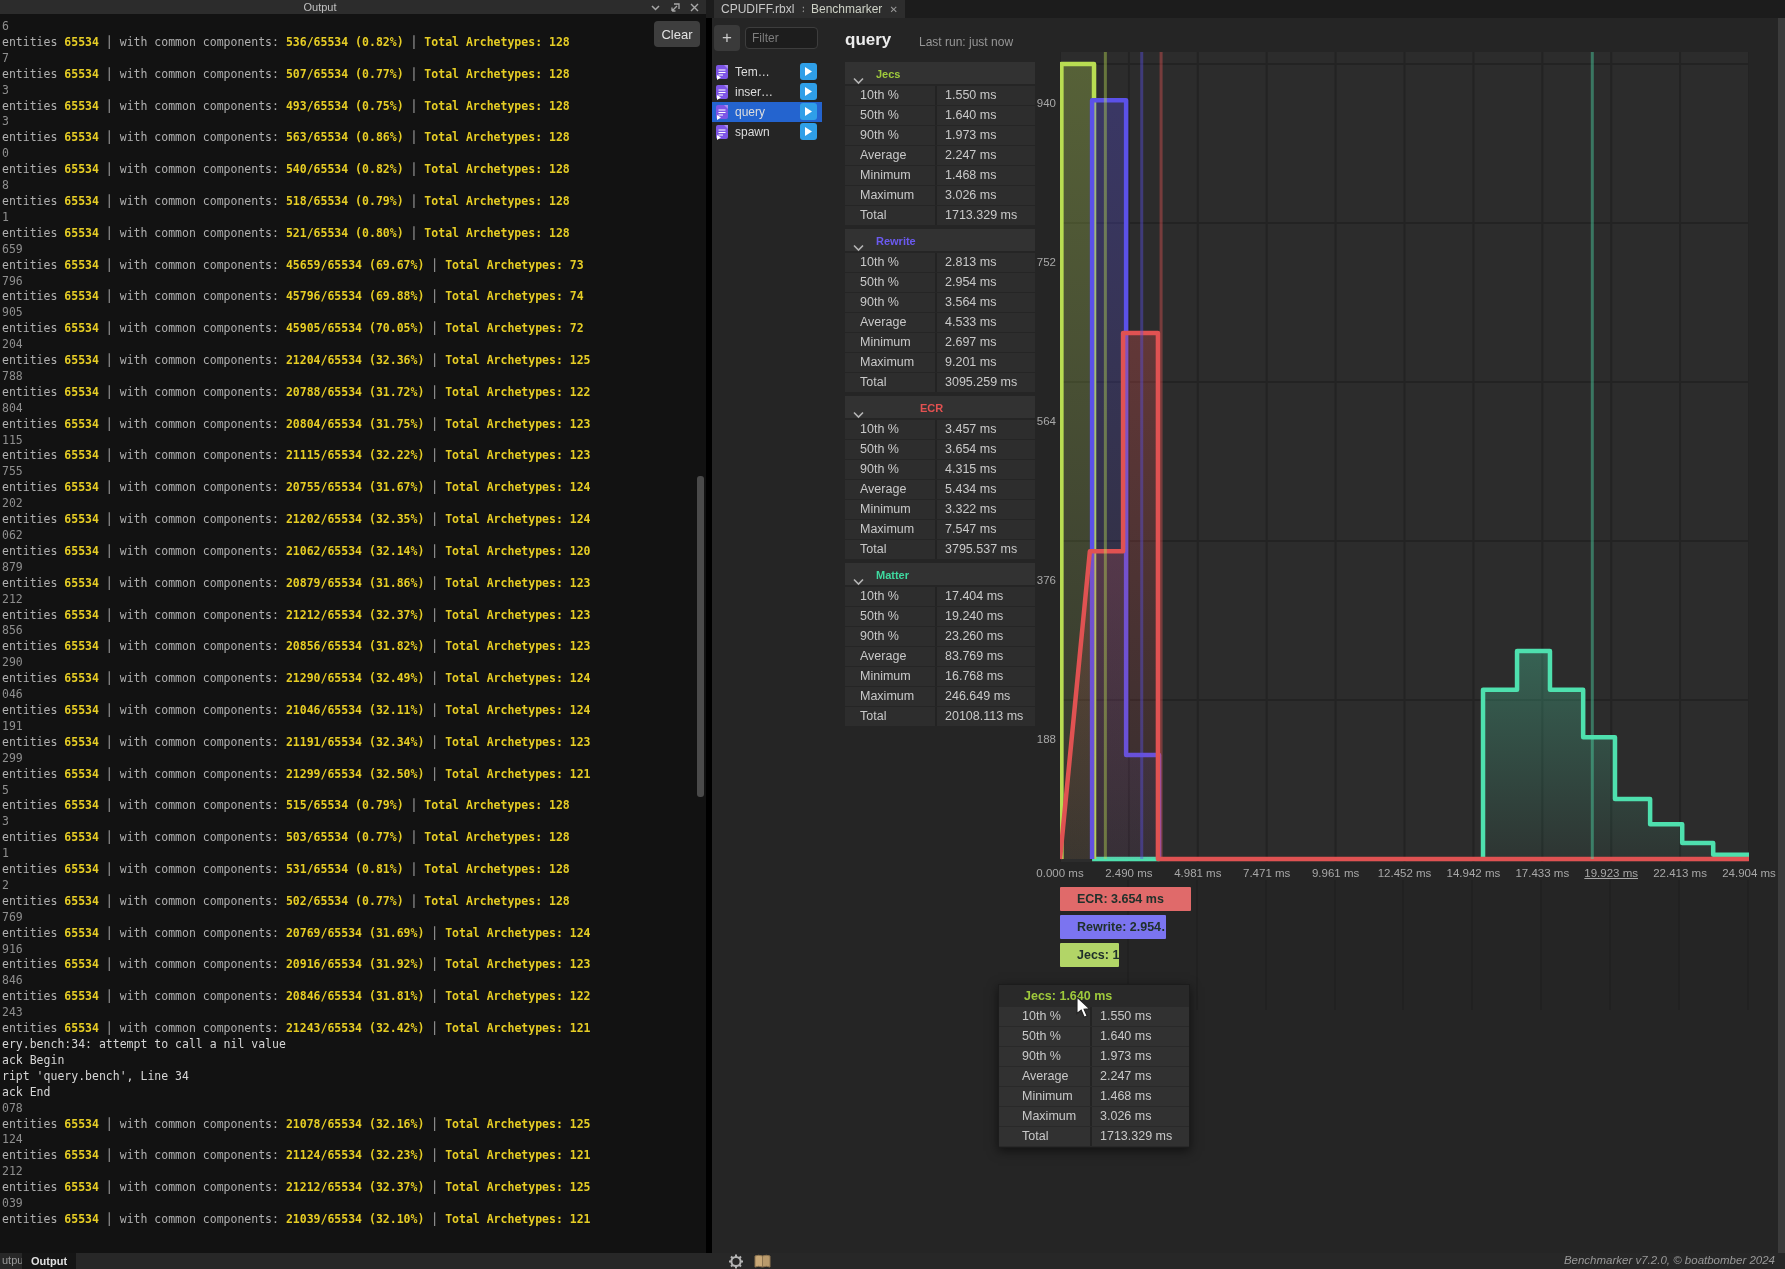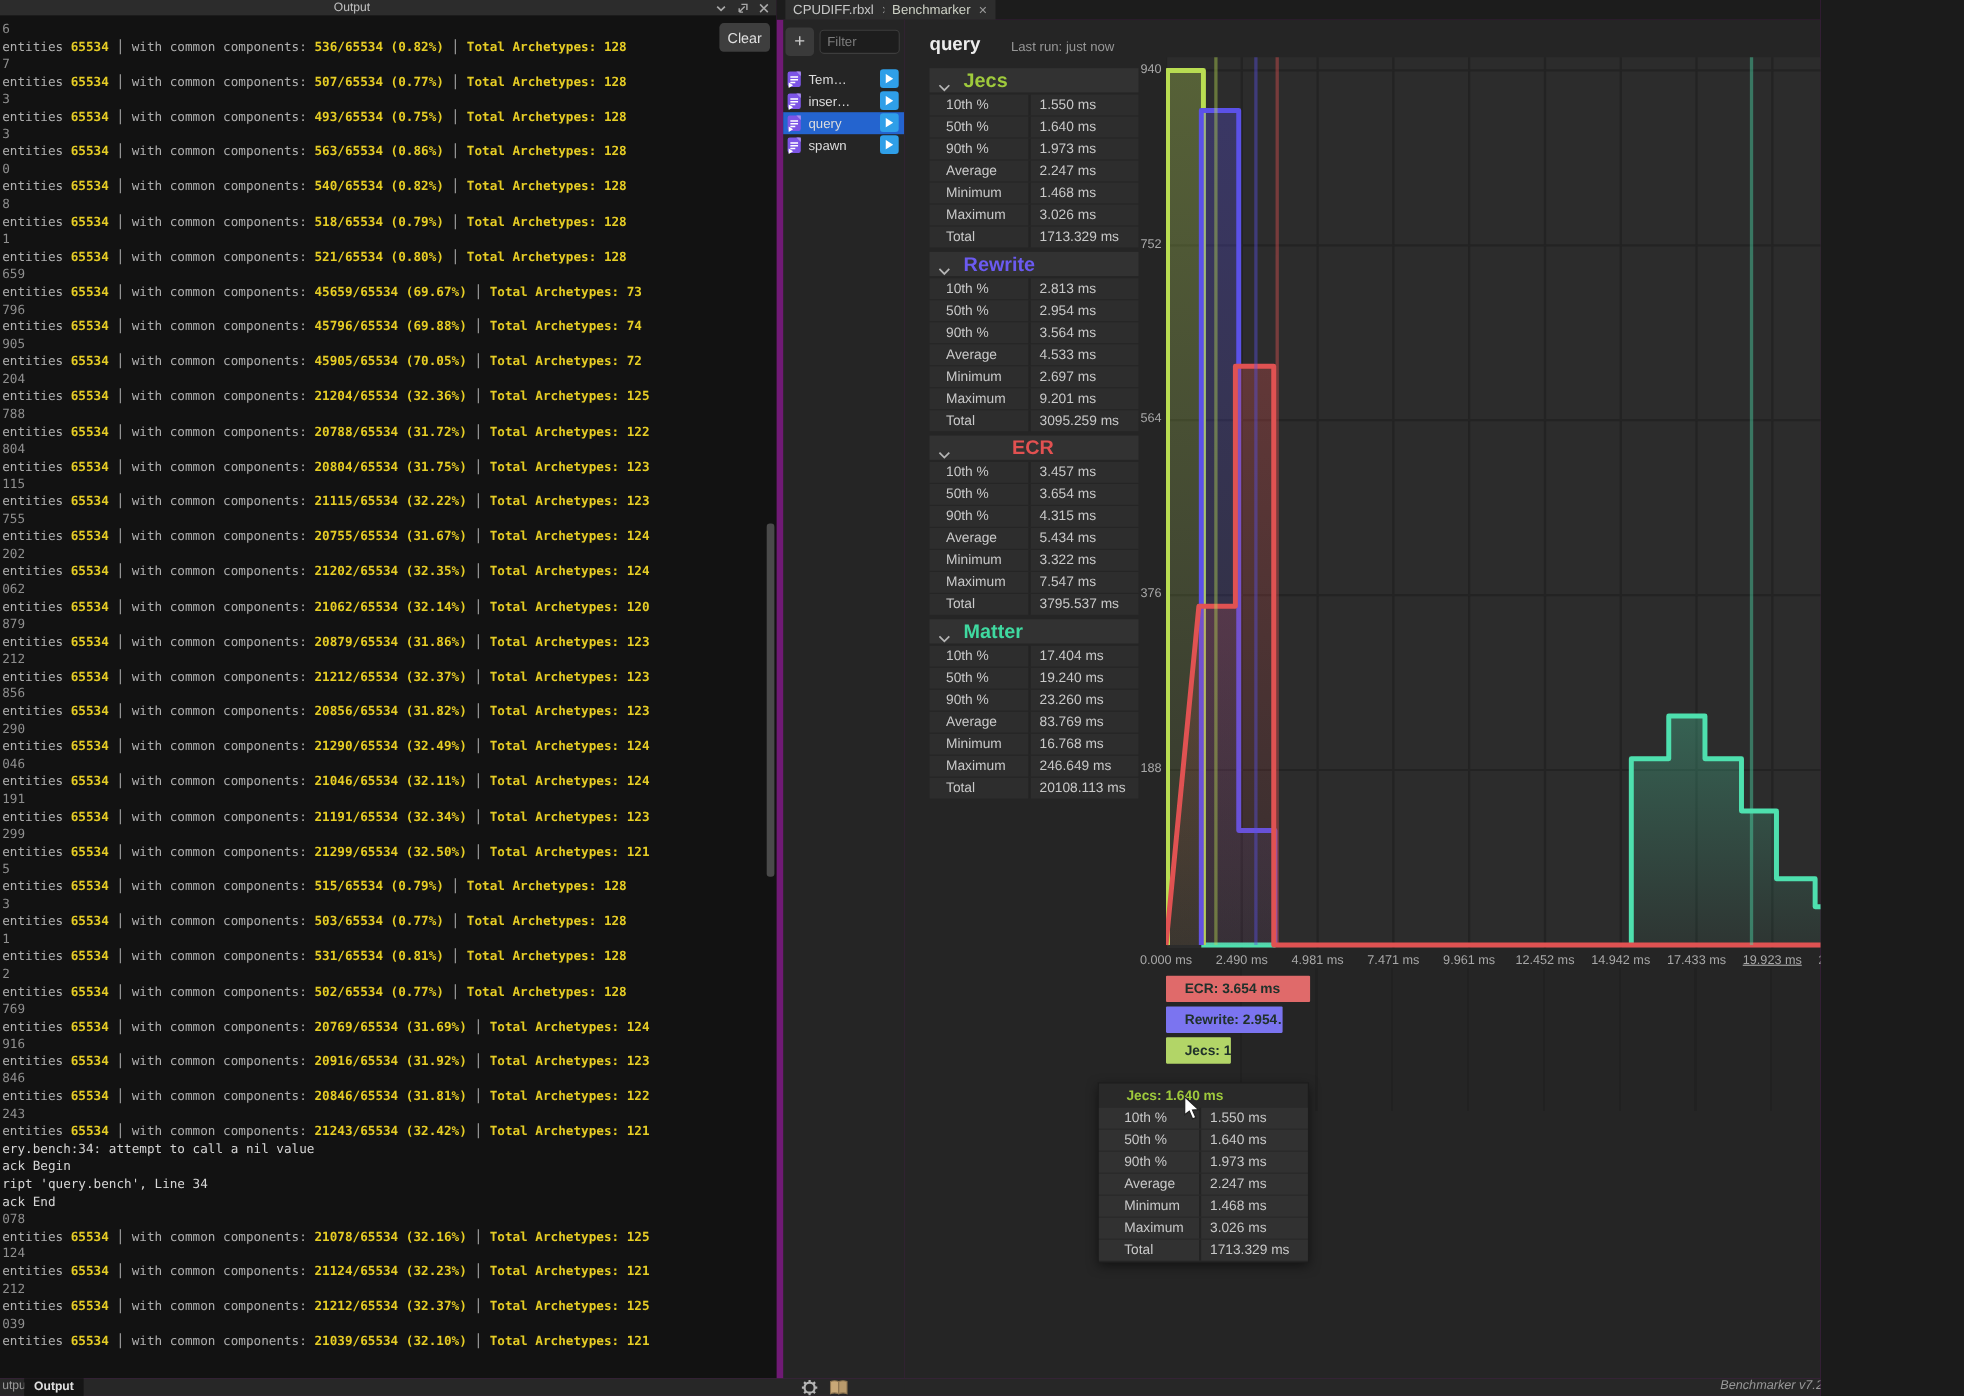--- a/index.html
+++ b/index.html
@@ -1,18 +1,18 @@
 <!DOCTYPE html>
 <html><head>
 <meta charset="utf-8">
 <style>
   html,body{margin:0;padding:0;background:#1b1b1b;}
   *{box-sizing:border-box;}
-  #stage{position:relative;width:1655px;height:1269px;overflow:hidden;
-         font-family:"Liberation Sans",sans-serif;background:#701a75;}
+  #stage{position:relative;width:1785px;height:1269px;overflow:hidden;
+         font-family:"Liberation Sans",sans-serif;background:#000000;}
   .abs{position:absolute;}
 
   
   #output-panel{left:0;top:0;width:706px;height:1253px;background:#121212;}
   #output-header{left:0;top:0;width:706px;height:14px;background:#2c2c2c;color:#c0c0c0;
                  font-size:11px;line-height:14px;}
   #output-title{left:0;top:0;width:640px;text-align:center;}
   .hdr-icon{top:2px;width:11px;height:11px;}
   #output-body{left:0;top:14px;width:706px;height:1239px;overflow:hidden;
                font-family:"DejaVu Sans Mono",monospace;font-size:11.5px;line-height:15.9px;
@@ -48,29 +48,29 @@
   .sb-play svg{position:absolute;left:5px;top:4px;}
 
   
   #main{left:822px;top:18px;width:963px;height:1235px;background:#252525;}
   #main-title{left:23px;top:12px;font-size:17px;font-weight:bold;color:#ececec;}
   #last-run{left:97px;top:17px;font-size:12px;color:#979797;}
 
   #stats{left:23px;top:44px;width:190px;}
   .sec-hdr{position:relative;height:22px;margin-bottom:2px;background:#323232;line-height:22px;}
   .sec-hdr .chev{position:absolute;left:8px;top:7px;}
-  .sec-hdr .nm{margin-left:31px;font-size:18px;font-weight:bold;}
+  .sec-hdr .nm{margin-left:31px;font-size:11px;font-weight:bold;}
   .st-row{display:flex;height:19px;margin-bottom:1px;font-size:12.5px;color:#c9c9c9;}
   .st-row .lb{width:90px;background:#2d2d2d;line-height:19px;padding-left:15px;}
   .st-row .vl{flex:1;background:#2d2d2d;line-height:19px;padding-left:8px;border-left:2px solid #232323;}
   .sec{margin-bottom:4px;}
 
   
   #chart-svg{left:1060px;top:50px;}
-  .ylab{position:absolute;width:44px;text-align:right;font-size:11.5px;color:#a8a8a8;}
+  .ylab{position:absolute;width:44px;text-align:right;font-size:11.5px;color:#a8a8a8;margin-top:40px;}
   .xlab{position:absolute;width:80px;text-align:center;font-size:11.5px;color:#a8a8a8;top:867px;}
 
   
   #legend{left:1060px;top:880px;width:689px;height:130px;
       background-image:repeating-linear-gradient(to right,transparent 0,transparent 66.9px,#212121 66.9px,#212121 68.9px);
       padding-top:7px;}
   .lg-bar{height:24px;margin-bottom:4px;border-radius:1px;color:#20312b;font-size:12.5px;font-weight:bold;
           line-height:24px;padding-left:17px;white-space:nowrap;overflow:hidden;}
 
   

